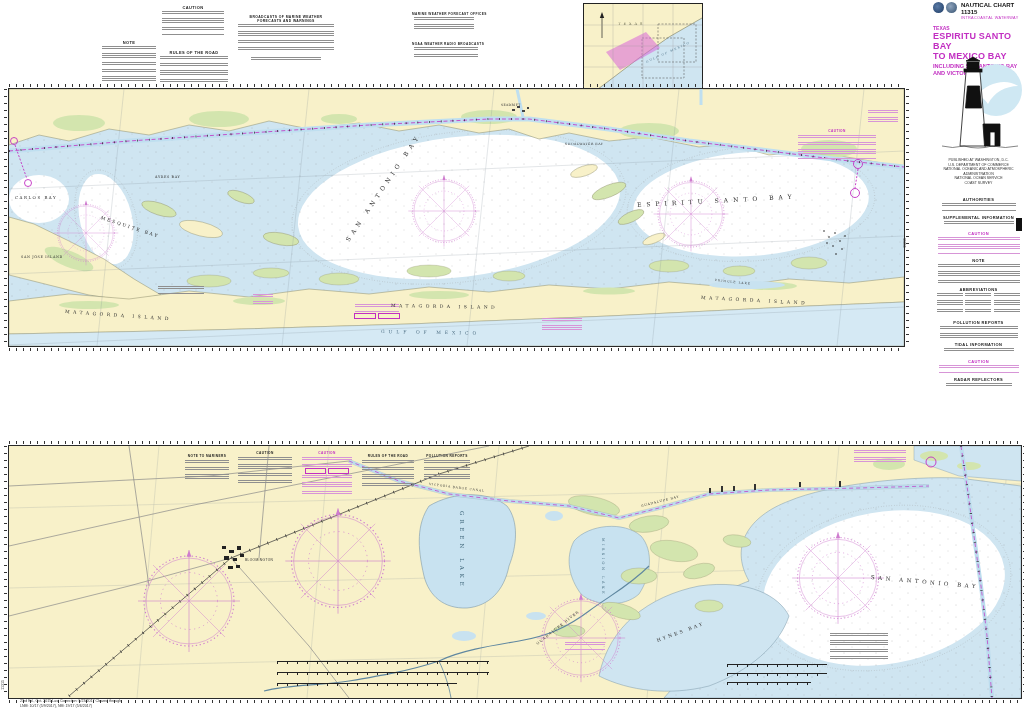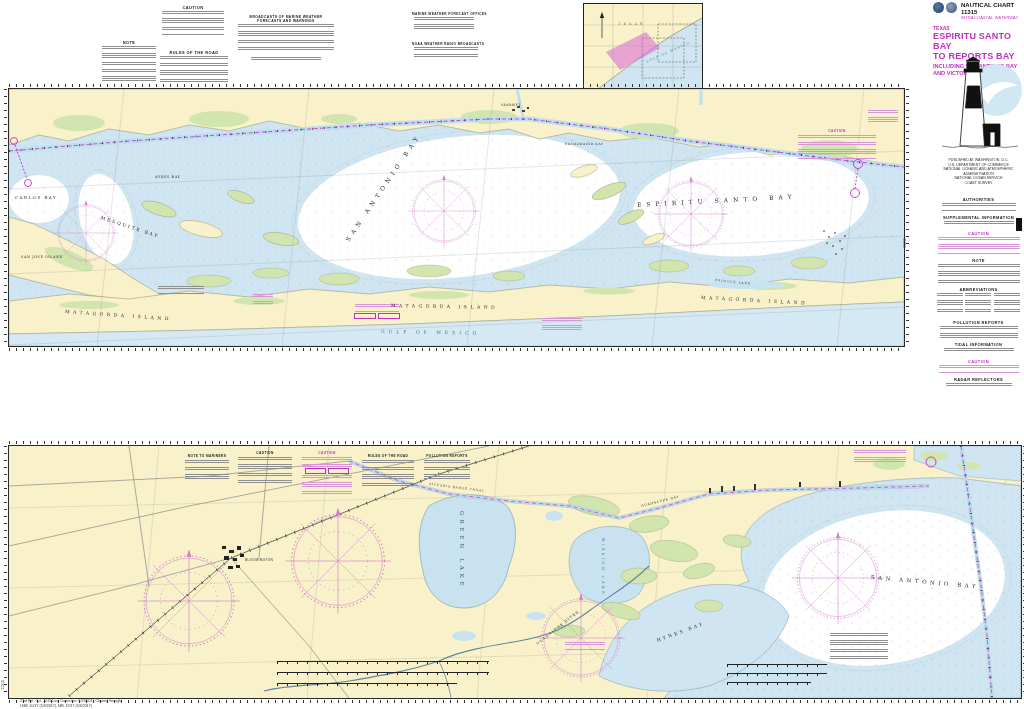--- a/index.html
+++ b/index.html
@@ -90,21 +90,21 @@
 
   <div class="tb">
     <div style="position:relative;padding-left:28px;">
       <div class="abs" style="left:0;top:0;width:11px;height:11px;border-radius:50%;background:radial-gradient(circle at 40% 40%,#5a7ba6,#1d3a63);"></div>
       <div class="abs" style="left:13px;top:0;width:11px;height:11px;border-radius:50%;background:radial-gradient(circle at 40% 40%,#8fa4bd,#33506f);"></div>
       <div class="num">NAUTICAL CHART 11315</div>
       <div class="ser">INTRACOASTAL WATERWAY</div>
     </div>
     <div class="st">TEXAS</div>
     <div class="t1">ESPIRITU SANTO BAY</div>
-    <div class="t1">TO REPORTS BAY</div>
+    <div class="t1">TO MEXICO BAY</div>
     <div class="t2" style="margin-top:2px;">INCLUDING SAN ANTONIO BAY</div>
     <div class="t2">AND VICTORIA BARGE CANAL</div>
   </div>
 
   <svg class="abs" style="left:936px;top:56px;" width="88" height="98" viewBox="0 0 88 98">
     <circle cx="60" cy="34" r="26" fill="#cfe8f3"></circle>
     <path d="M40,40 C52,26 70,22 82,30 C70,30 58,36 52,48 C48,42 44,40 40,40 Z" fill="#ffffff"></path>
     <g stroke="#111" stroke-width="0.8" fill="#fff">
       <rect x="31" y="6" width="12" height="7" fill="#111"></rect>
       <path d="M30,5 h14 l-7,-4 z" fill="#111"></path>

